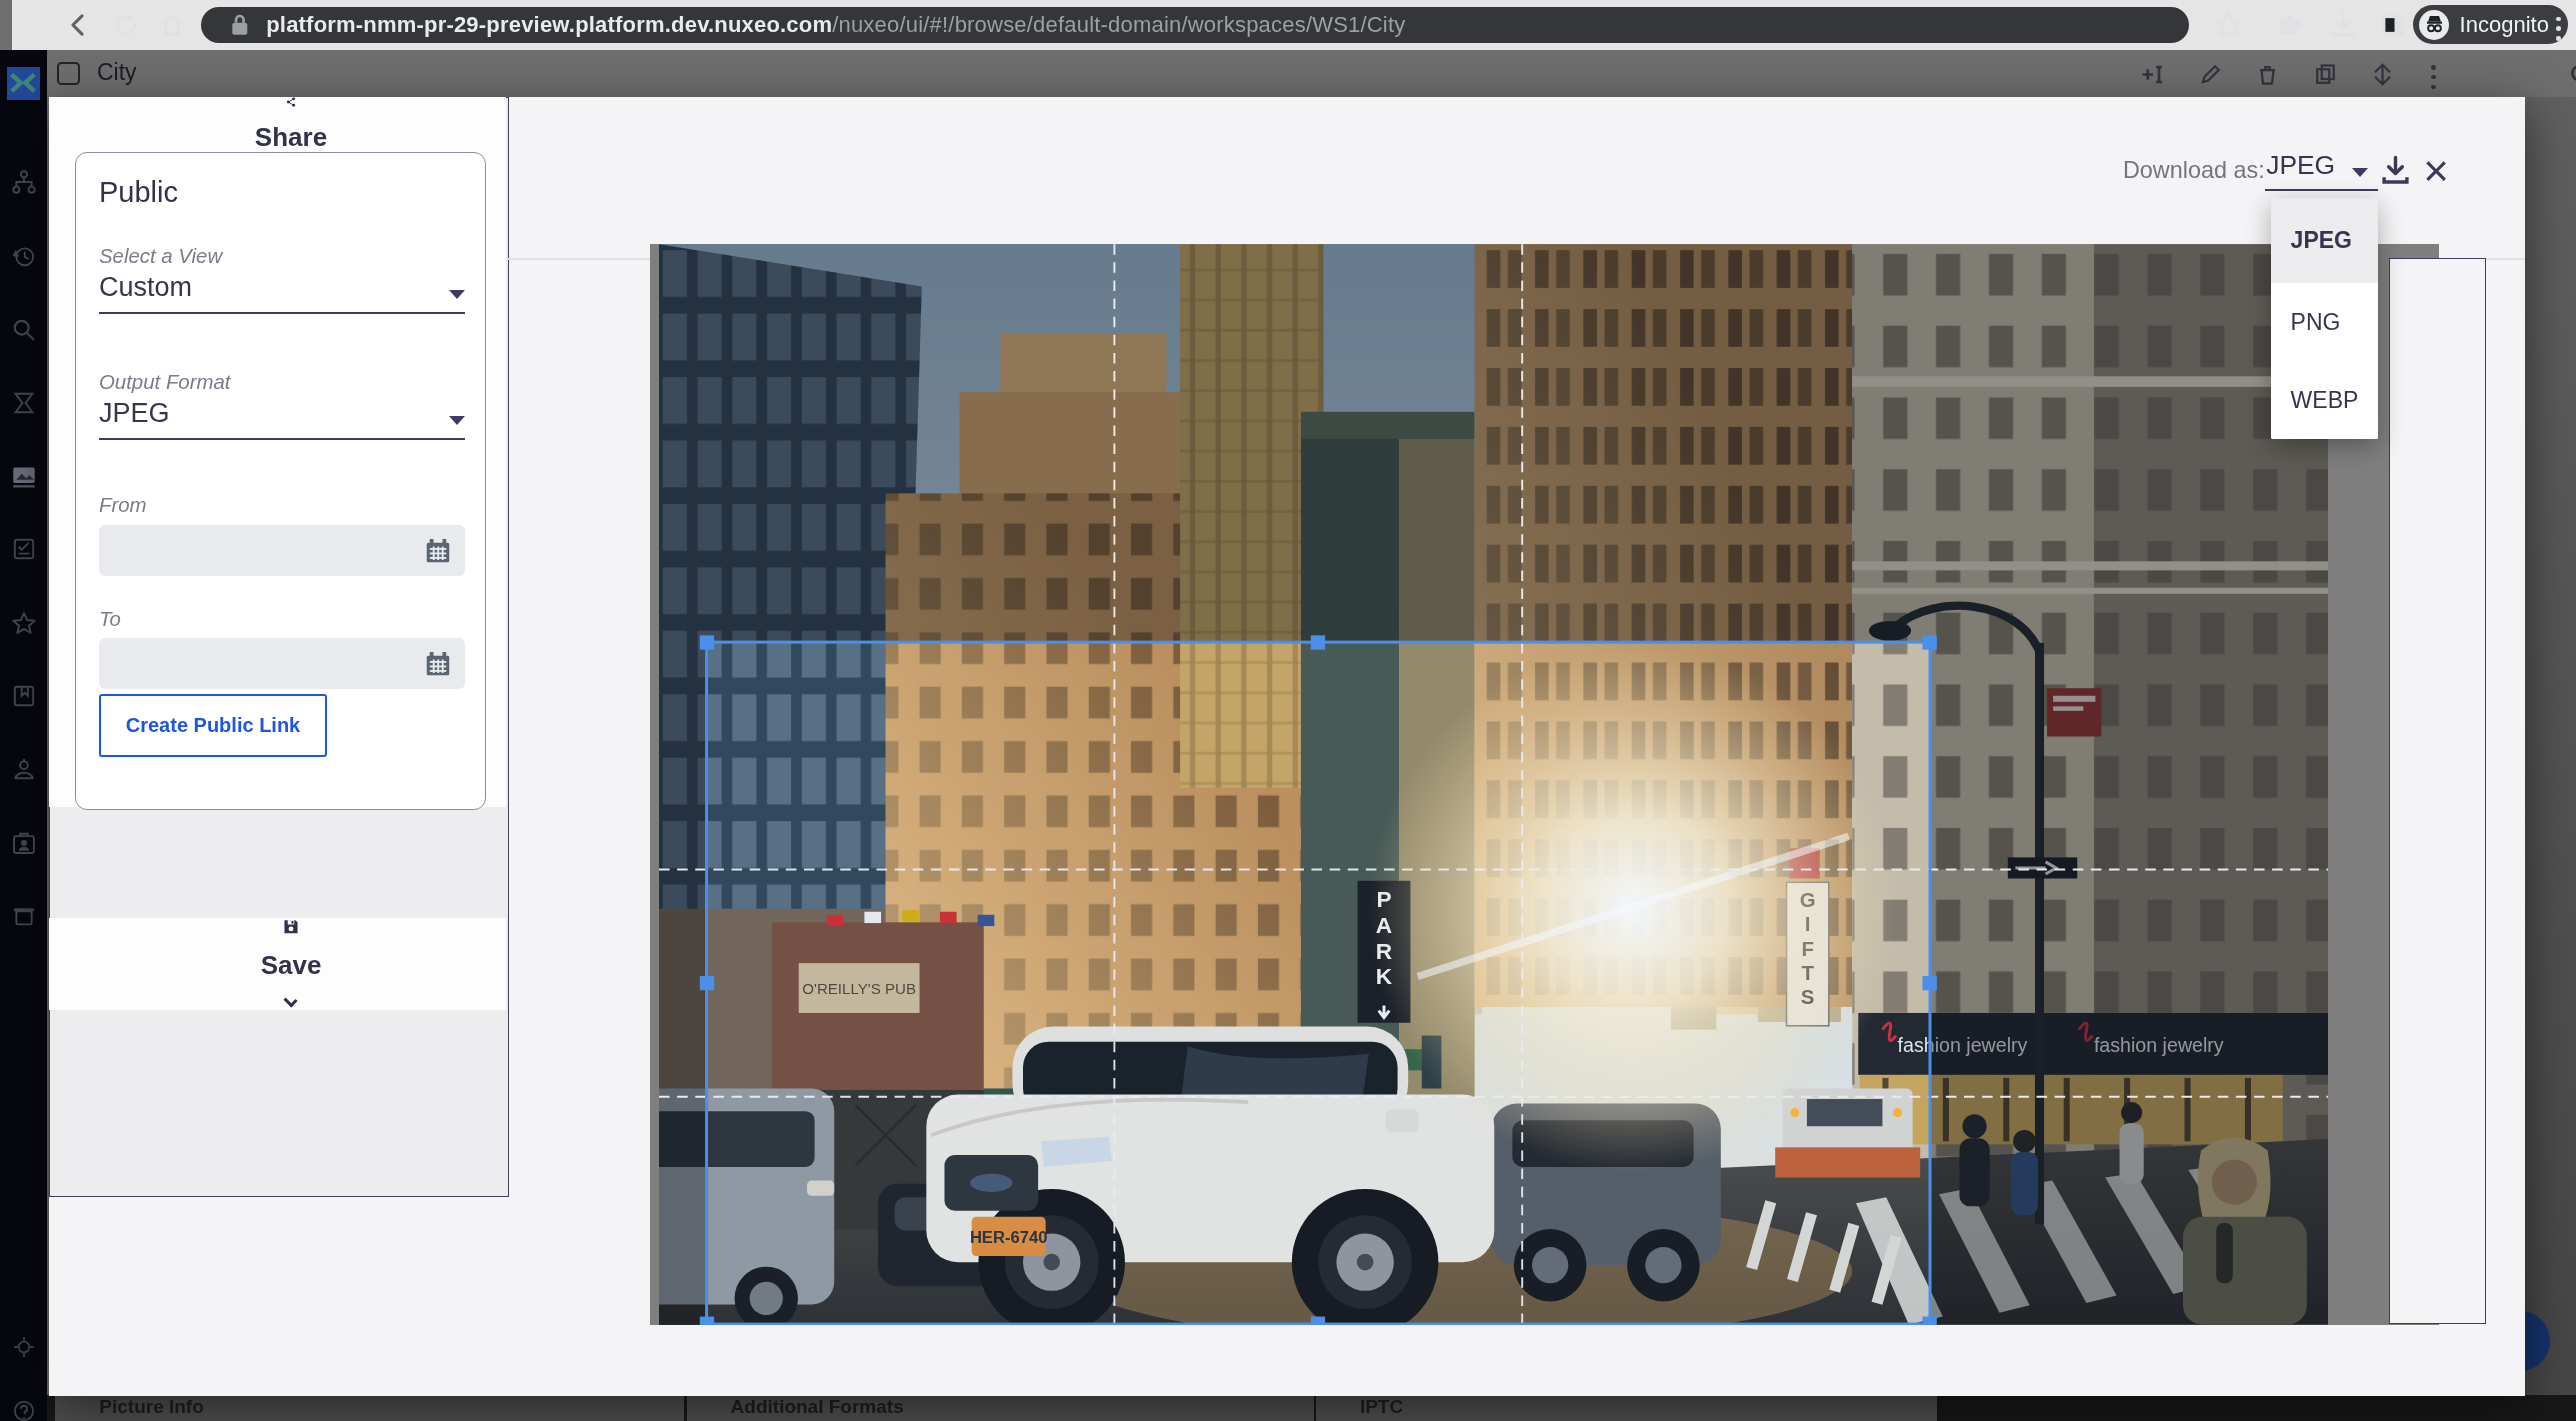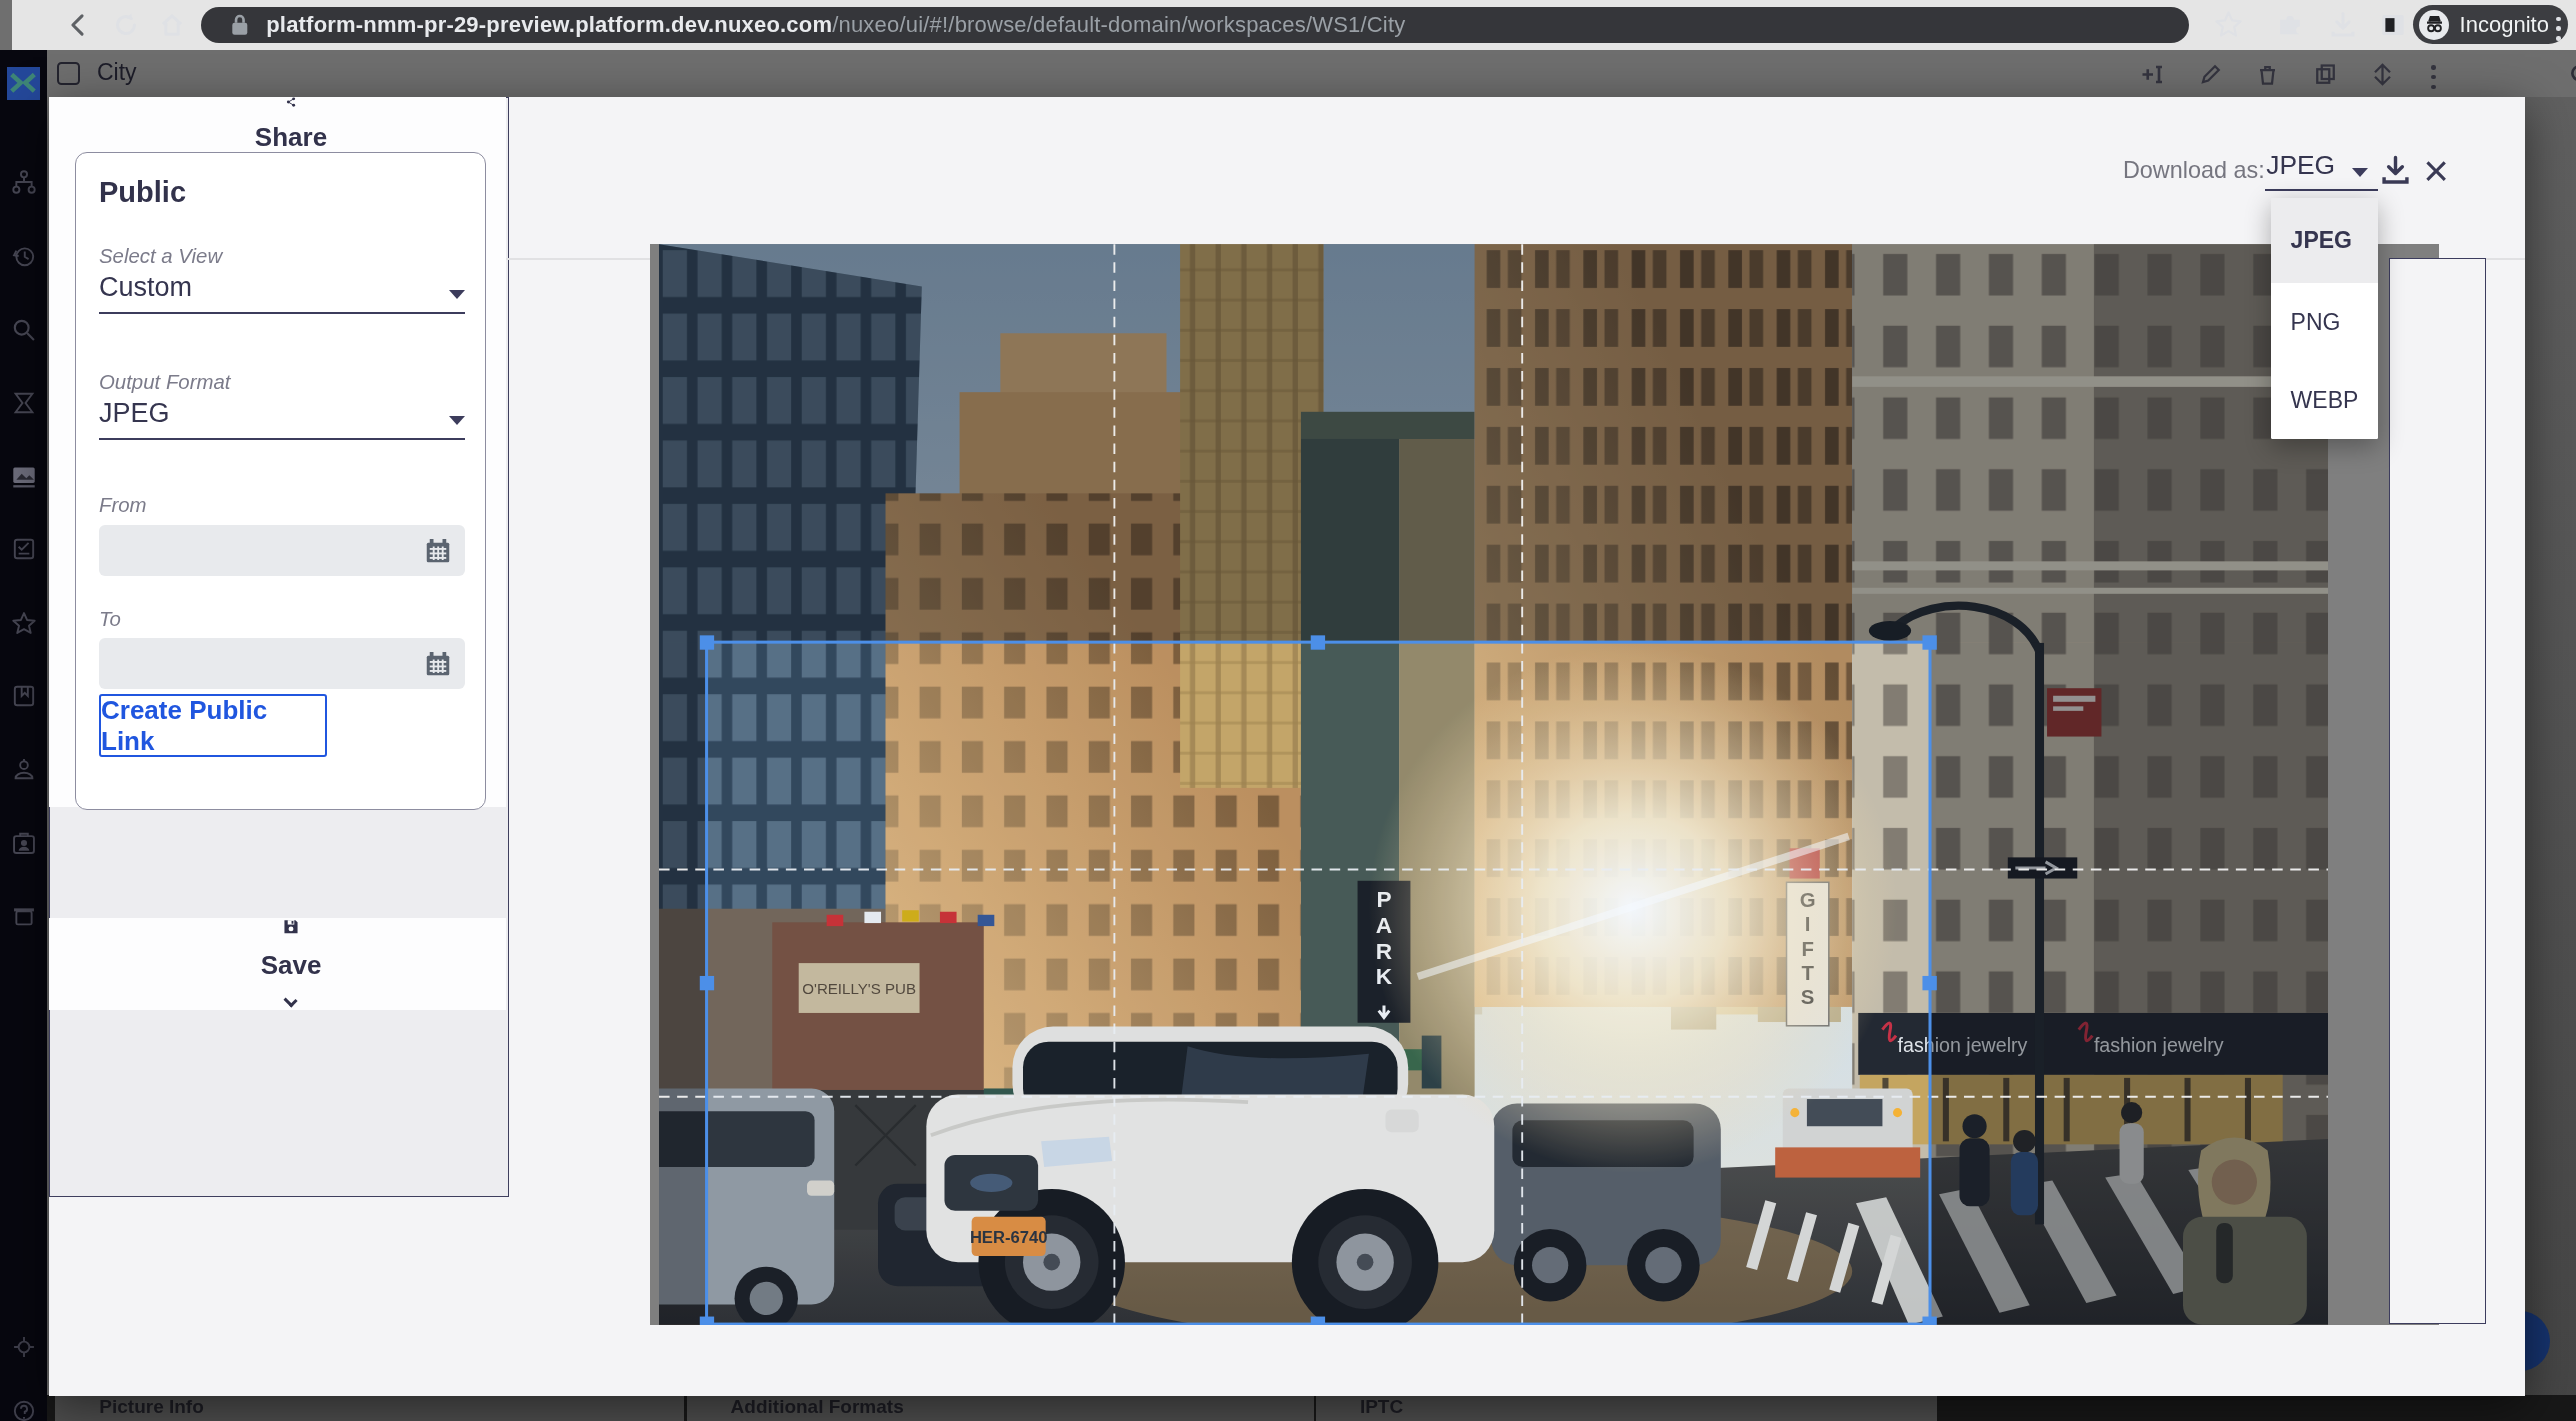--- a/index.html
+++ b/index.html
@@ -50,21 +50,21 @@
   .seclbl{font-size:26px;font-weight:bold;color:#32324b;}
   .chev{width:11.3px;height:11.3px;border-right:3px solid #32324b;border-bottom:3px solid #32324b;display:inline-block;}
   .chev.up{transform:rotate(-135deg);margin-top:6px;}
   .chev.down{transform:rotate(45deg);margin-bottom:4.5px;}
   #pubcard{position:absolute;left:26px;top:55px;width:411px;height:658px;background:#fff;border:1.5px solid #8d8da0;border-radius:12px;}
   .cardlbl{position:absolute;left:23px;font-size:20.4px;color:#7b7b8a;font-style:italic;}
   .selrow{position:absolute;left:23px;width:366px;display:flex;align-items:flex-end;justify-content:space-between;border-bottom:2.3px solid #3c3c5c;padding-bottom:9px;cursor:pointer;}
   .selrow .val{font-size:27px;color:#35354f;}
   .dinput{position:absolute;left:23px;width:366px;height:51px;background:#e8eaed;border-radius:6px;cursor:text;}
   .dinput svg{position:absolute;right:12px;top:10.6px;}
-  #cplbtn{position:absolute;left:23px;top:541px;width:228px;height:63px;border:2.3px solid #2056df;border-radius:3px;background:#fff;color:#2056df;font-size:26px;font-weight:bold;display:flex;align-items:center;justify-content:center;cursor:pointer;}
+  #cplbtn{position:absolute;left:23px;top:541px;width:228px;height:63px;border:2.3px solid #2056df;border-radius:3px;background:#fff;color:#2056df;font-size:20px;font-weight:bold;display:flex;align-items:center;justify-content:center;cursor:pointer;}
   
   #graystage{left:601px;top:147px;width:1789px;height:1081px;background:#7f7f7f;}
   #photo{left:610px;top:147px;width:1669px;height:1081px;}
   #sidebox{left:2340px;top:161px;width:97px;height:1066px;background:#f4f4f6;border:1.5px solid #3c3c5e;}
   svg text{font-family:"Liberation Sans",sans-serif;}
 </style>
 </head>
 <body>
 
 <div id="stage">
@@ -283,21 +283,21 @@
                 <circle cx="27" cy="7" r="5.5" fill="#32324b"></circle>
                 <circle cx="7" cy="19" r="5.5" fill="#32324b"></circle>
                 <circle cx="27" cy="31" r="5.5" fill="#32324b"></circle>
                 <path d="M7 19 L27 7 M7 19 L27 31" stroke="#32324b" stroke-width="3.5"></path>
               </svg>
             <span class="seclbl">Share</span>
             <span class="chev up"></span>
           </div>
         </div>
         <div id="pubcard">
-          <span class="abs" style="left:23px;top:23px;font-size:29px;font-weight:bold;color:#32324b;">Public</span>
+          <span class="abs" style="left:23px;top:23px;font-size:29px;font-weight:normal;color:#32324b;">Public</span>
           <span class="cardlbl" style="top:92px;">Select a View</span>
           <div class="selrow" style="top:119px;">
             <span class="val">Custom</span>
             <span class="caret-down"></span>
           </div>
           <span class="cardlbl" style="top:218px;">Output Format</span>
           <div class="selrow" style="top:245px;">
             <span class="val">JPEG</span>
             <span class="caret-down"></span>
           </div>

